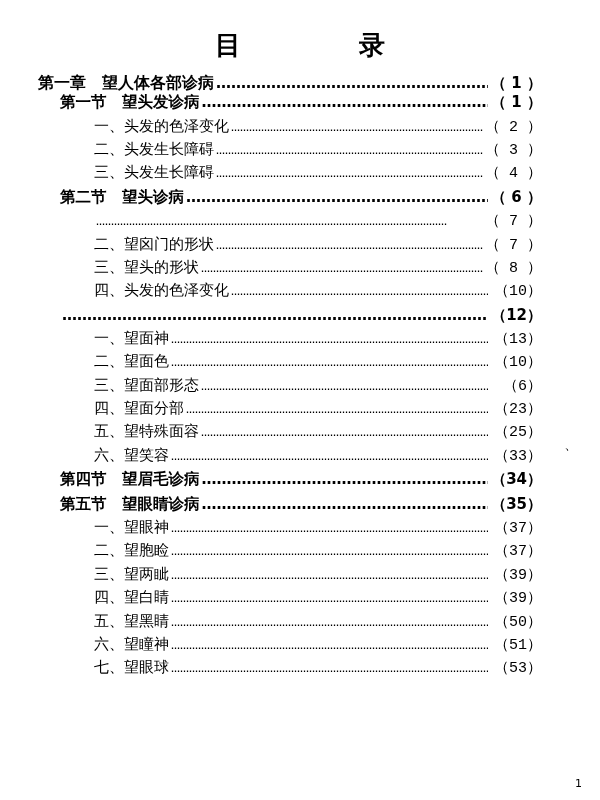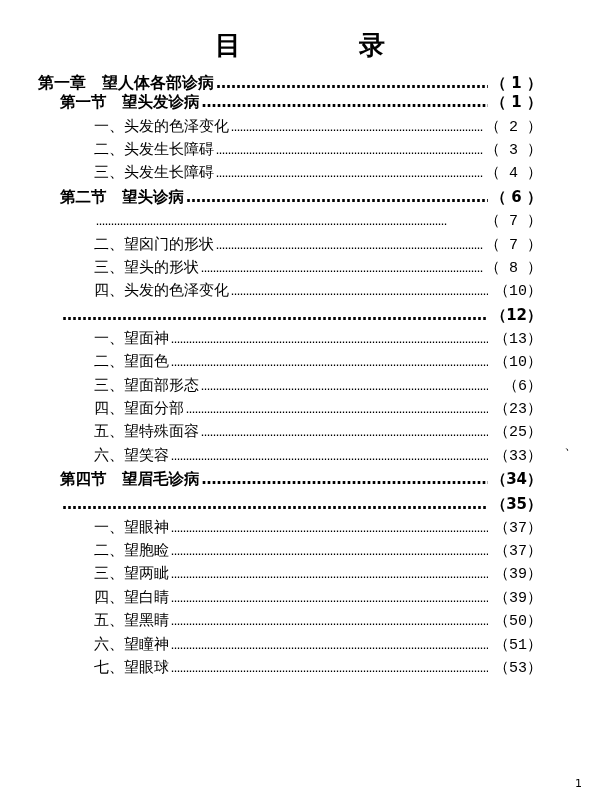--- a/index.html
+++ b/index.html
@@ -185,20 +185,21 @@
         <span class="row-label">六、望笑容</span>
         <span class="row-leader">………………………………………………………………………………………………………</span>
         <span class="row-page">（33）</span>
       </div>
       <div class="toc-row lvl-section">
         <span class="row-label">第四节　望眉毛诊病</span>
         <span class="row-leader">………………………………………………………………………………………………………</span>
         <span class="row-page">（34）</span>
       </div>
       <div class="toc-row lvl-section">
+        <span class="row-label">第五节　望眼睛诊病</span>
         <span class="row-leader">………………………………………………………………………………………………………</span>
         <span class="row-page">（35）</span>
       </div>
       <div class="toc-row lvl-item">
         <span class="row-label">一、望眼神</span>
         <span class="row-leader">………………………………………………………………………………………………………</span>
         <span class="row-page">（37）</span>
       </div>
       <div class="toc-row lvl-item">
         <span class="row-label">二、望胞睑</span>

